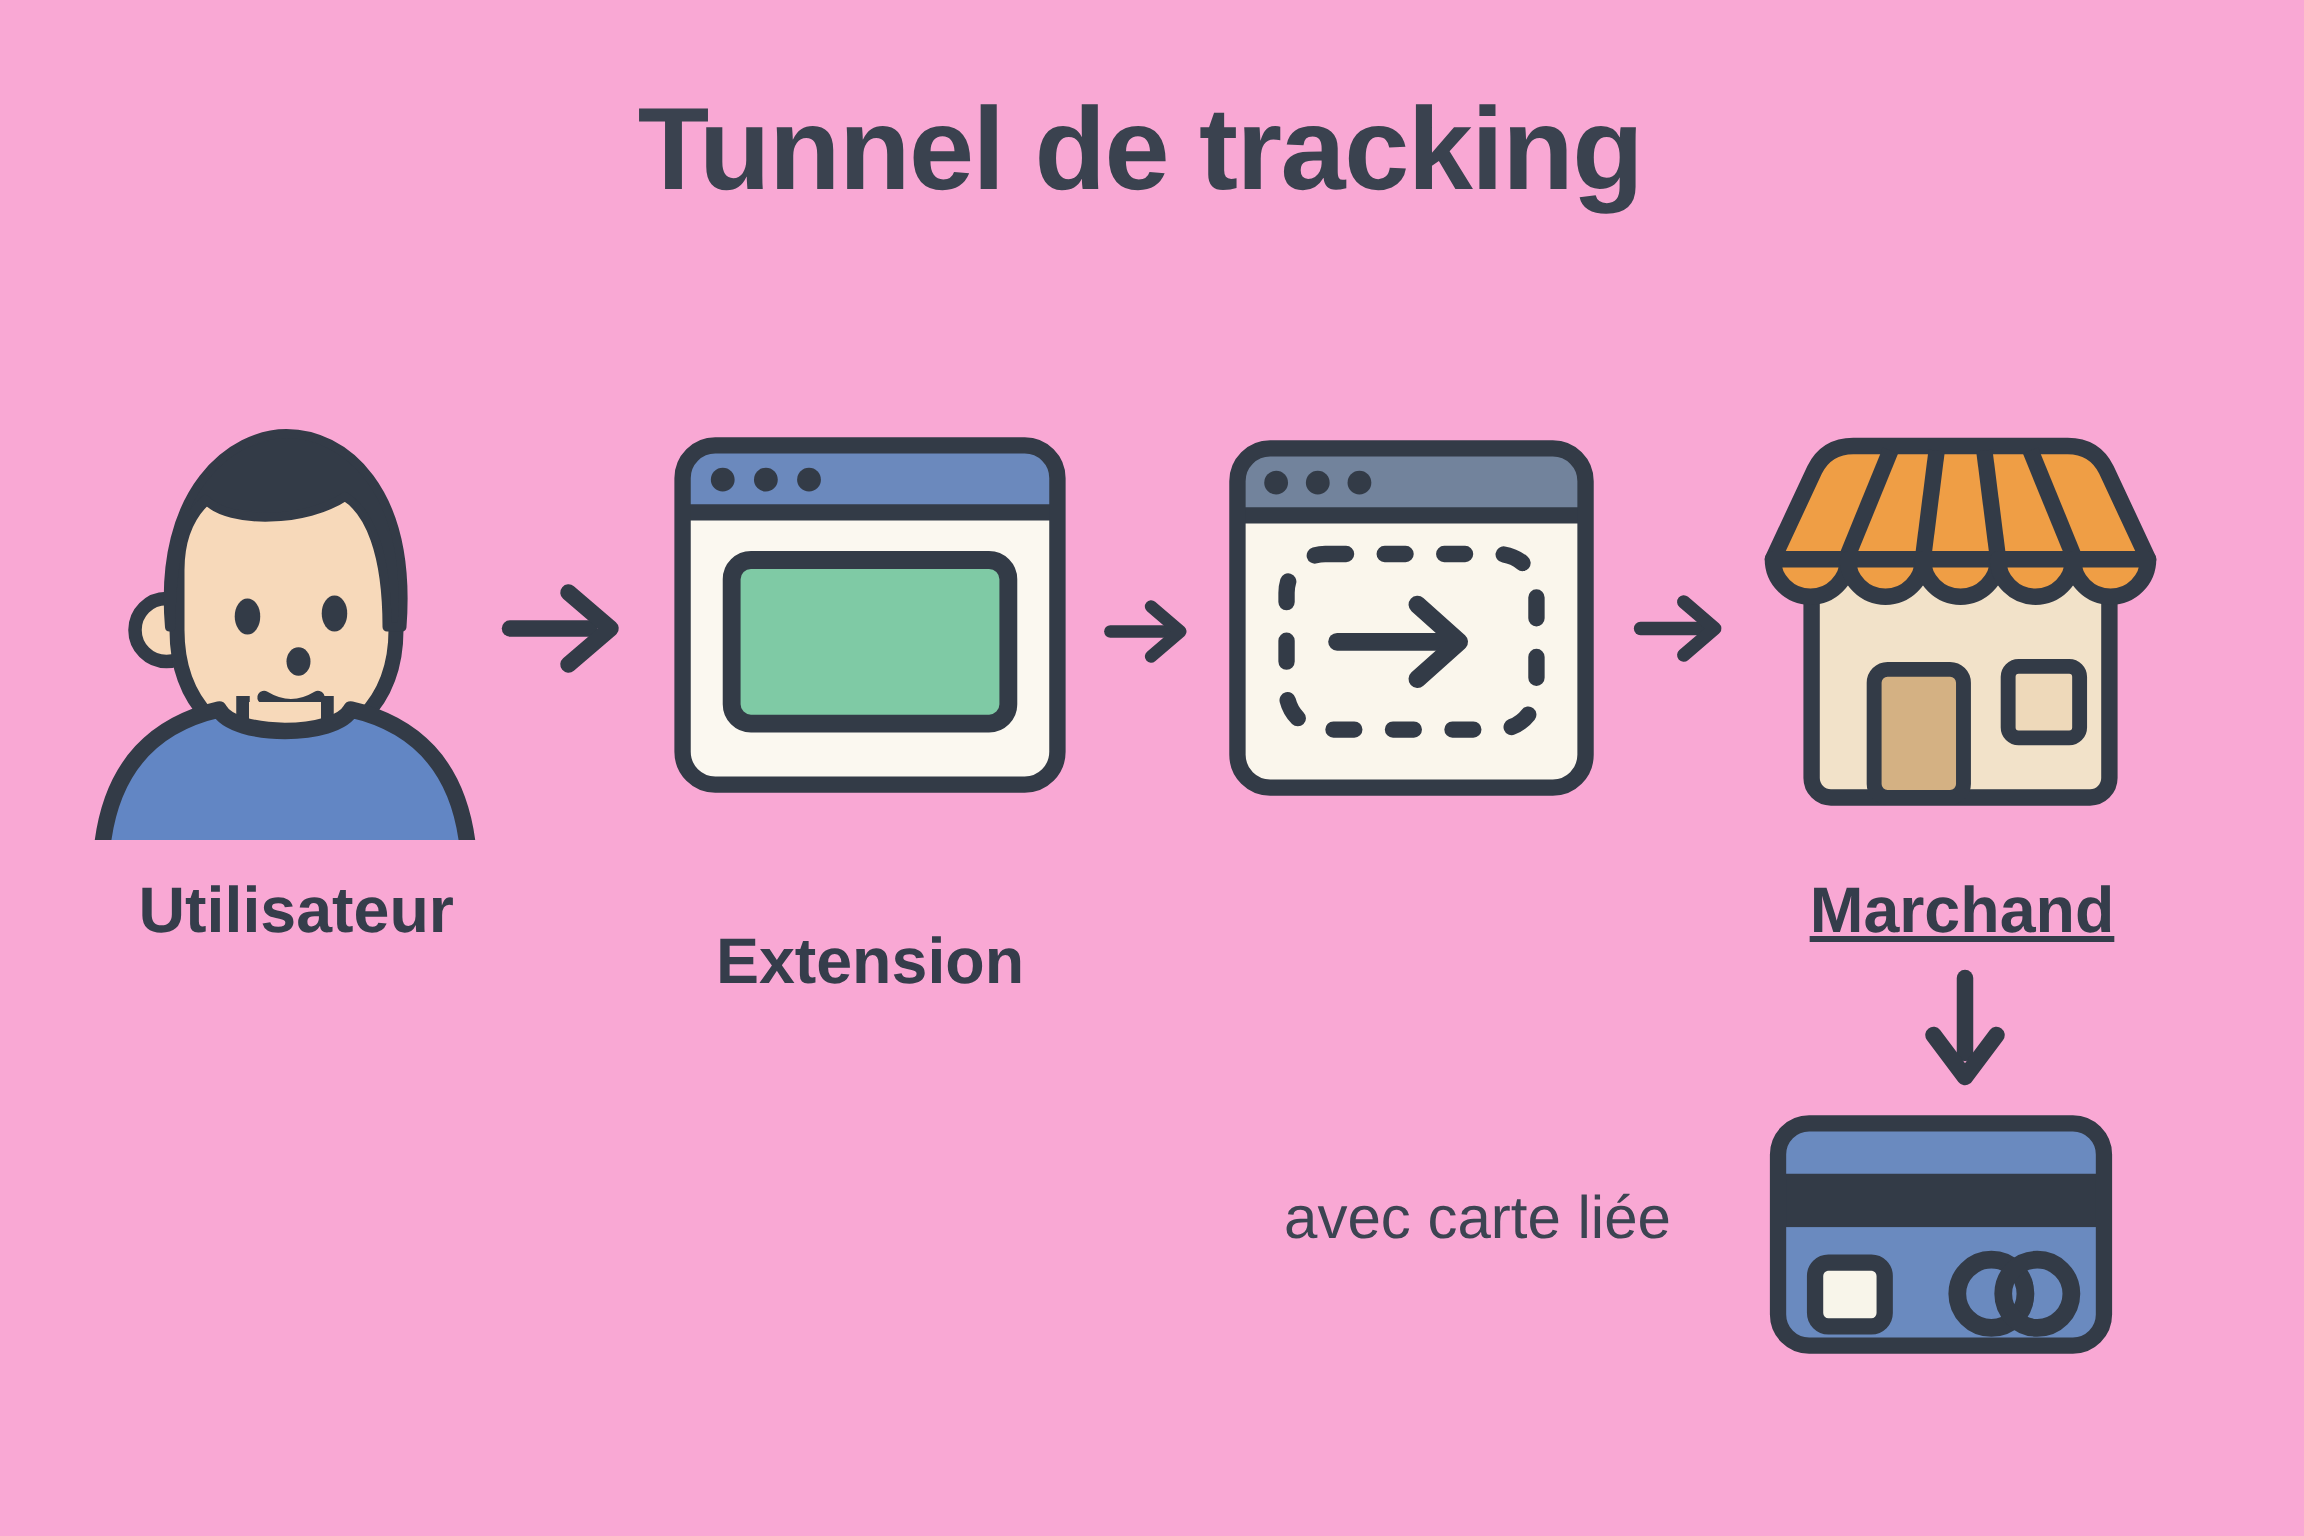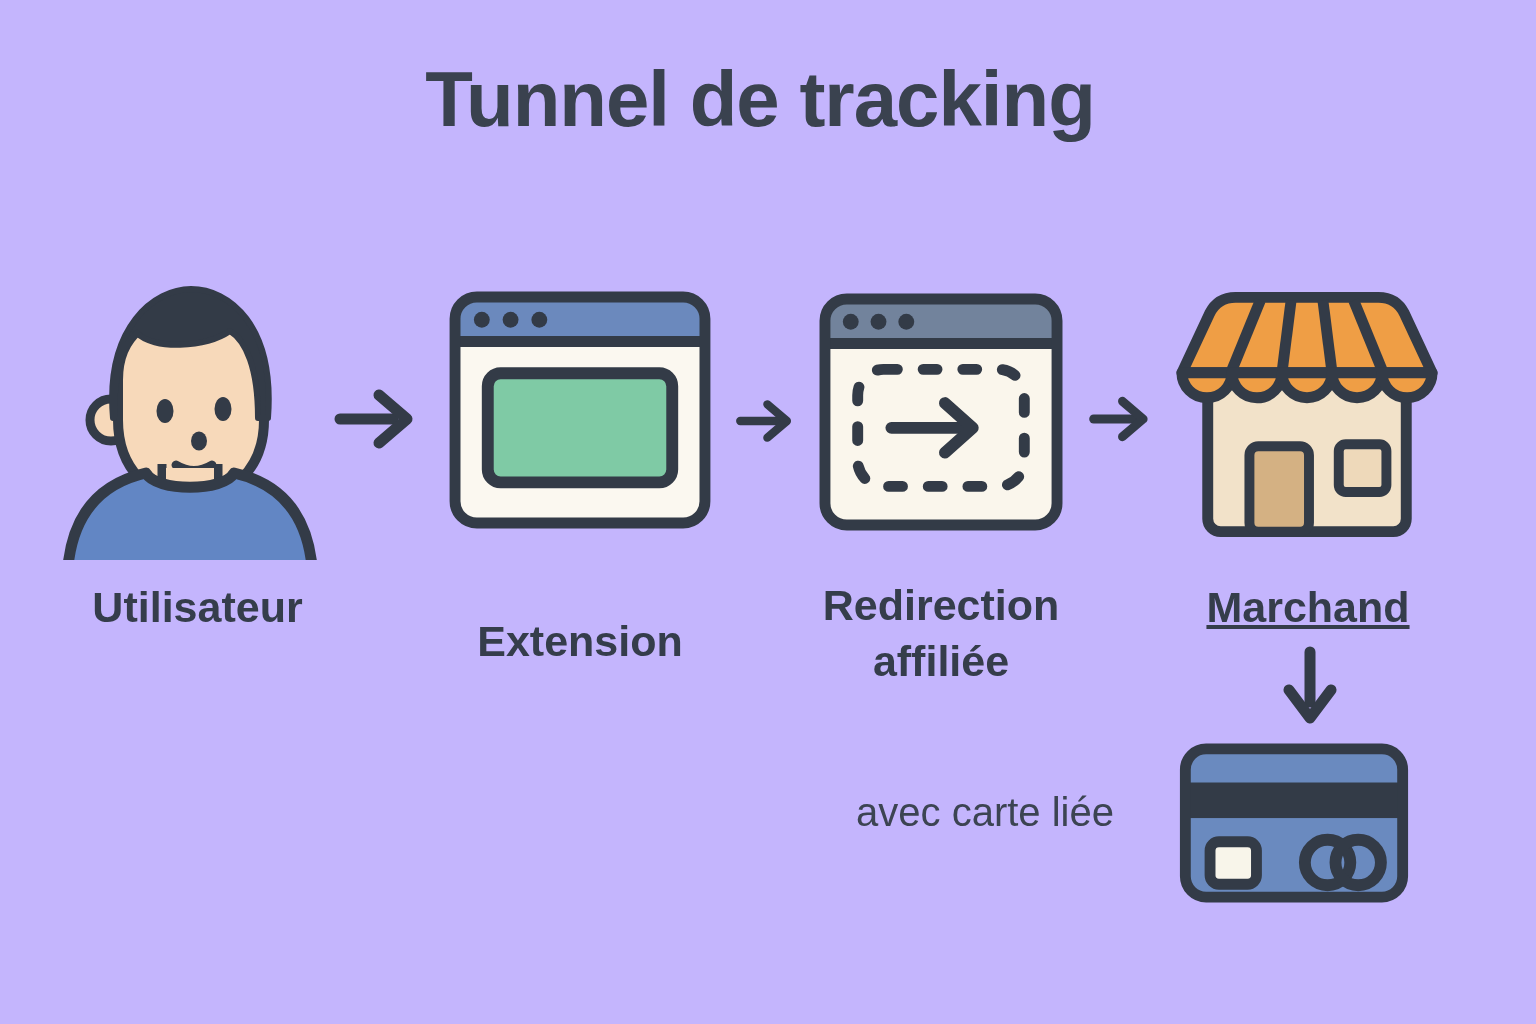--- a/index.html
+++ b/index.html
@@ -1,18 +1,18 @@
 <!DOCTYPE html>
 <html><head>
 <meta charset="utf-8">
 <style>
   html,body{margin:0;padding:0;background:#dddddd;}
   .canvas{
     position:relative;width:1536px;height:1024px;overflow:hidden;
-    background:#c4b5fd;
+    background:#f9a8d4;
     font-family:"Liberation Sans", sans-serif;
     color:#363e4b;
   }
   .title{
     position:absolute;top:60px;left:0;width:1520px;text-align:center;
     font-size:78px;font-weight:700;letter-spacing:-1px;color:#3a424f;
     line-height:1;
   }
   .icon{position:absolute;}
   .icon svg{display:block;width:100%;height:100%;}
@@ -124,21 +124,20 @@
       <path d="M10 86 A25.2 25.2 0 0 0 60.4 86 Z" fill="#ef9e45" stroke="#333b47" stroke-width="11" stroke-linejoin="round"></path>
       <path d="M60.4 86 A25.2 25.2 0 0 0 110.8 86 Z" fill="#ef9e45" stroke="#333b47" stroke-width="11" stroke-linejoin="round"></path>
       <path d="M110.8 86 A25.2 25.2 0 0 0 161.2 86 Z" fill="#ef9e45" stroke="#333b47" stroke-width="11" stroke-linejoin="round"></path>
       <path d="M161.2 86 A25.2 25.2 0 0 0 211.6 86 Z" fill="#ef9e45" stroke="#333b47" stroke-width="11" stroke-linejoin="round"></path>
       <path d="M211.6 86 A25.2 25.2 0 0 0 262 86 Z" fill="#ef9e45" stroke="#333b47" stroke-width="11" stroke-linejoin="round"></path>
     </svg>
   </div>
 
   <div class="step-label lbl-user">Utilisateur</div>
   <div class="step-label lbl-ext">Extension</div>
-  <div class="step-label lbl-redir">Redirection affiliée</div>
   <div class="step-label lbl-march">Marchand</div>
 
   <div class="icon pos-downarrow">
     <svg viewBox="0 0 56 84" xmlns="http://www.w3.org/2000/svg">
       <line x1="28" y1="8" x2="28" y2="58" stroke="#333b47" stroke-width="11" stroke-linecap="round"></line>
       <polyline points="7,46 28,74 49,46" fill="none" stroke="#333b47" stroke-width="11" stroke-linecap="round" stroke-linejoin="round"></polyline>
     </svg>
   </div>
 
   <div class="payment-text">

